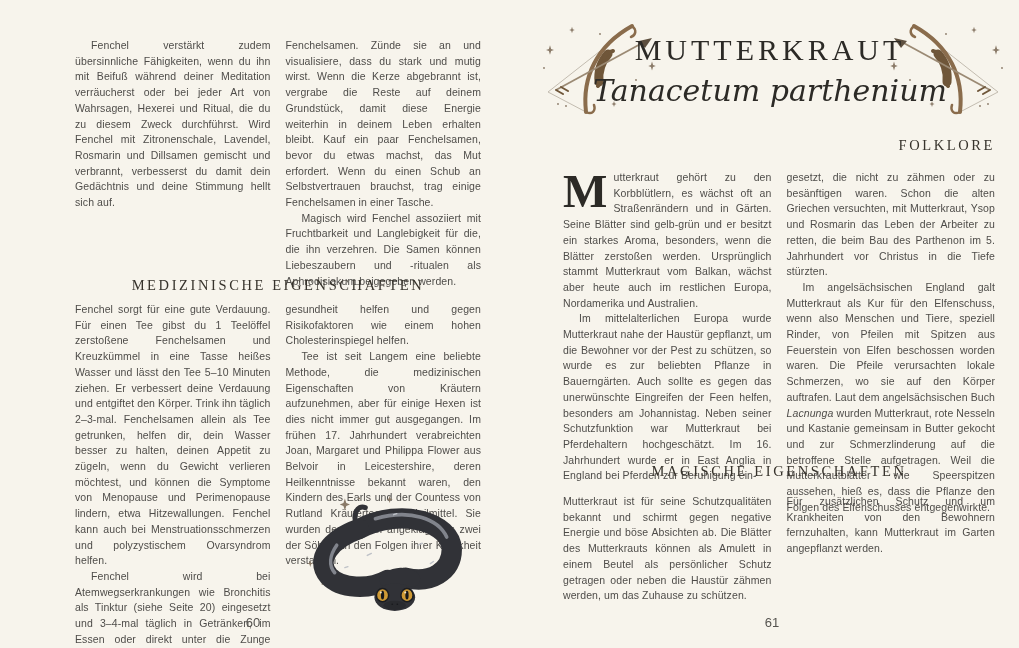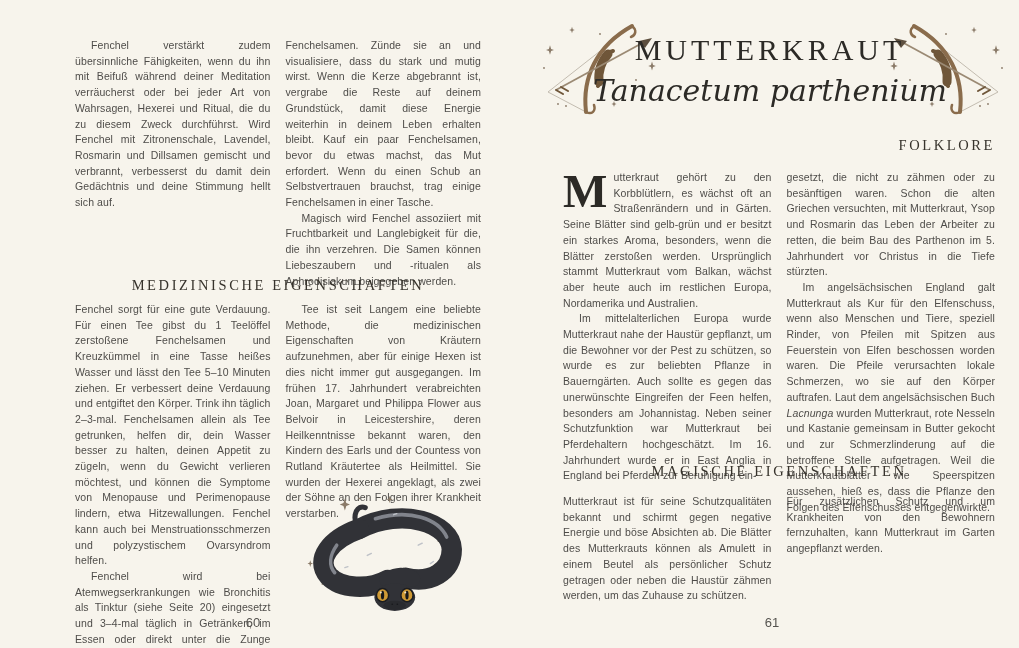--- a/index.html
+++ b/index.html
@@ -53,20 +53,21 @@
   </div>
 
   <div class="sec-heading" style="left:75px; top:263px; width:406px;margin-top:14px;">MEDIZINISCHE EIGENSCHAFTEN</div>
 
   <div class="cols" style="left:75px; top:302px; width:406px;">
     <div class="col">
       <p>Fenchel sorgt für eine gute Verdauung. Für einen Tee gibst du 1 Teelöffel zerstoßene Fenchelsamen und Kreuzkümmel in eine Tasse heißes Wasser und lässt den Tee 5–10 Minuten ziehen. Er verbessert deine Verdauung und entgiftet den Körper. Trink ihn täglich 2–3-mal. Fenchelsamen allein als Tee getrunken, helfen dir, dein Wasser besser zu halten, deinen Appetit zu zügeln, wenn du Gewicht verlieren möchtest, und können die Symptome von Menopause und Perimenopause lindern, etwa Hitzewallungen. Fenchel kann auch bei Menstruationsschmerzen und polyzystischem Ovarsyndrom helfen.</p>
       <p class="ind">Fenchel wird bei Atemwegserkrankungen wie Bronchitis als Tinktur (siehe Seite 20) eingesetzt und 3–4-mal täglich in Getränken, im Essen oder direkt unter die Zunge eingenommen. Er ist gepackt voll mit Vitamin C, Magnesium, Kalium, Antioxidantien und Ballaststoffen, die der Herz-</p>
     </div>
     <div class="col">
+      <p>gesundheit helfen und gegen Risikofaktoren wie einem hohen Cholesterinspiegel helfen.</p>
       <p class="ind">Tee ist seit Langem eine beliebte Methode, die medizinischen Eigenschaften von Kräutern aufzunehmen, aber für einige Hexen ist dies nicht immer gut ausgegangen. Im frühen 17. Jahrhundert verabreichten Joan, Margaret und Philippa Flower aus Belvoir in Leicestershire, deren Heilkenntnisse bekannt waren, den Kindern des Earls und der Countess von Rutland Kräutertee als Heilmittel. Sie wurden der Hexerei angeklagt, als zwei der Söhne an den Folgen ihrer Krankheit verstarben.</p>
     </div>
   </div>
 
   <svg class="snake" viewBox="0 0 165 125">
 
     <g fill="#8a7a68">
       <path transform="translate(48,8)" d="M0,-6 L1.4,-1.4 L5,0 L1.4,1.4 L0,6 L-1.4,1.4 L-5,0 L-1.4,-1.4 Z"></path>
       <path transform="translate(92,3) scale(0.6)" d="M0,-6 L1.4,-1.4 L5,0 L1.4,1.4 L0,6 L-1.4,1.4 L-5,0 L-1.4,-1.4 Z"></path>
       <path transform="translate(150,64) scale(0.9)" d="M0,-6 L1.4,-1.4 L5,0 L1.4,1.4 L0,6 L-1.4,1.4 L-5,0 L-1.4,-1.4 Z"></path>

